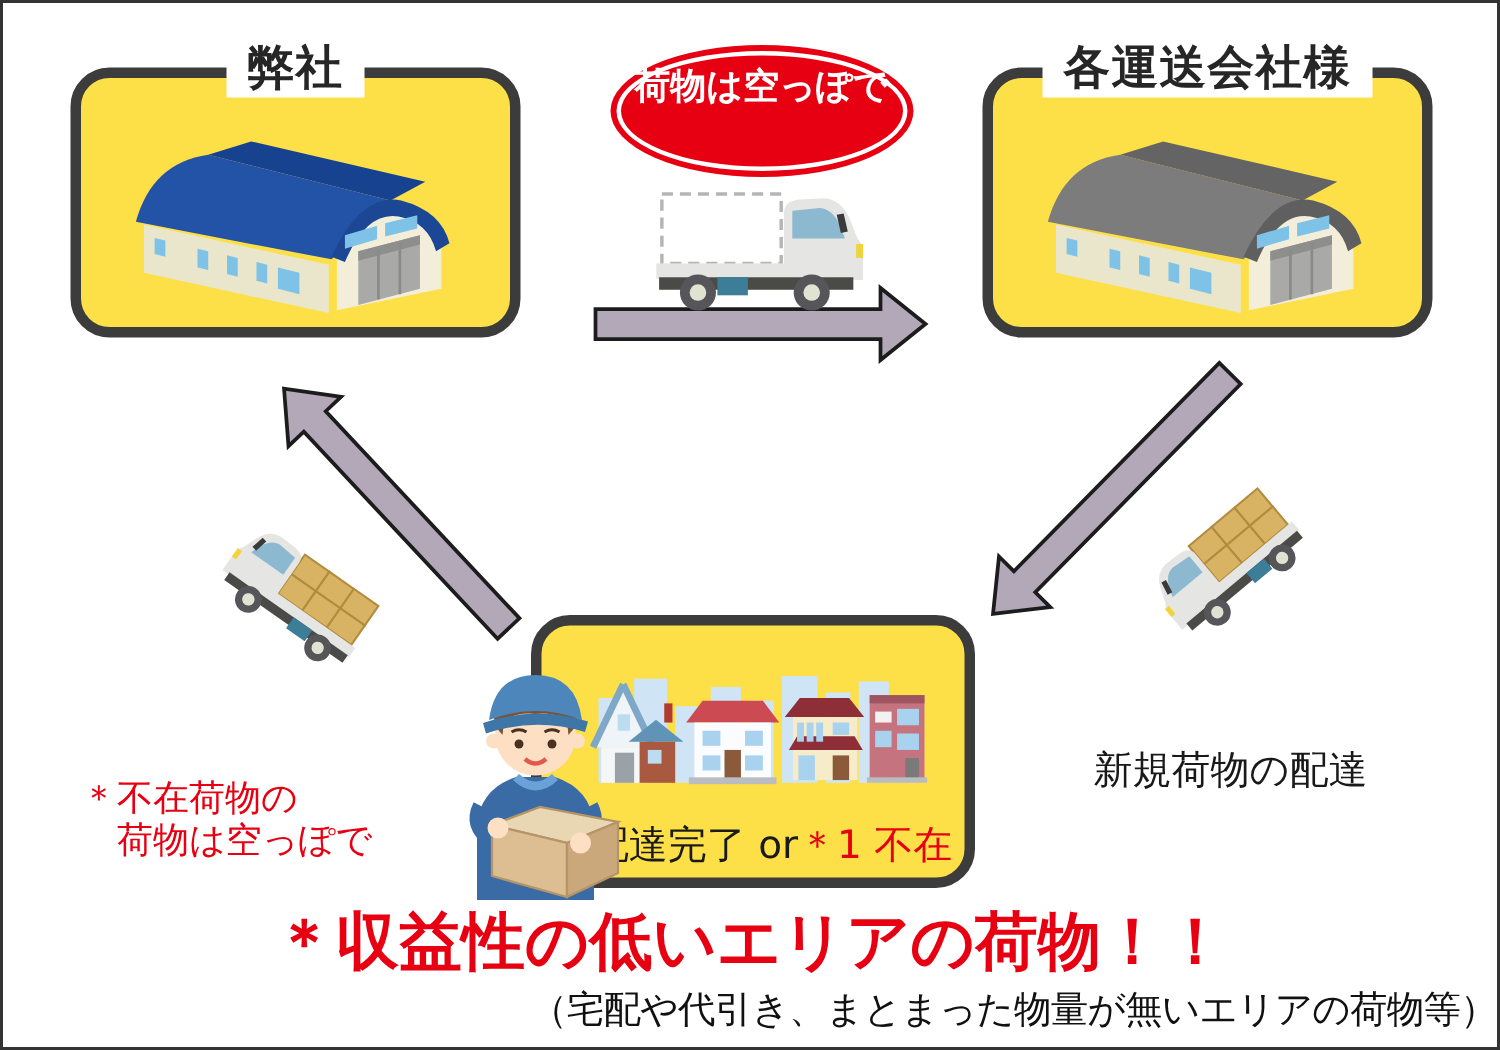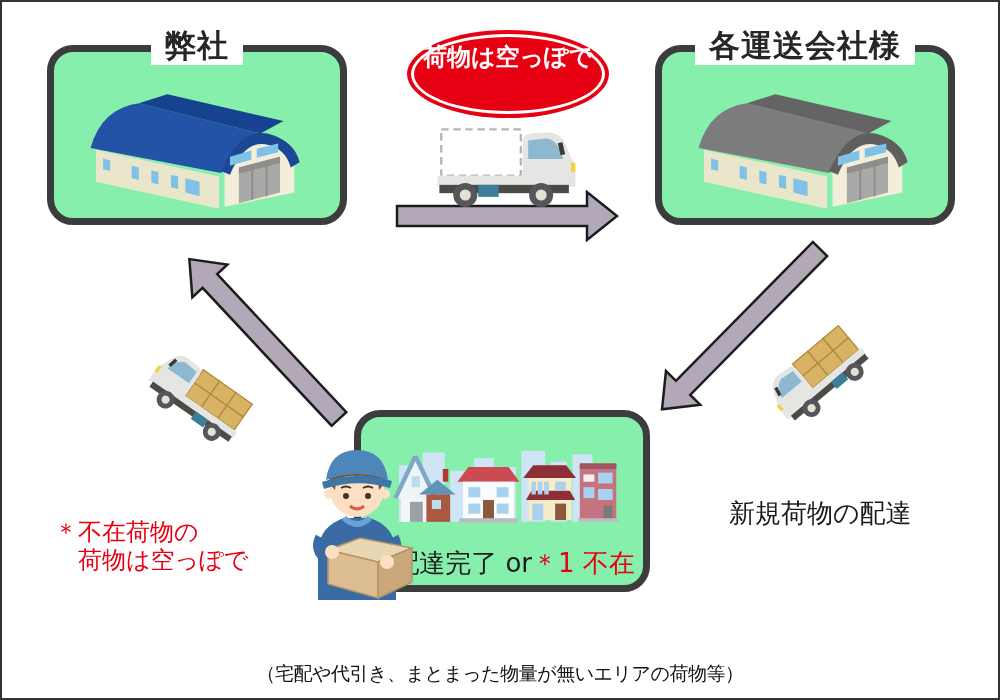--- a/index.html
+++ b/index.html
@@ -7,21 +7,21 @@
     position:relative;width:1000px;height:700px;background:#fff;overflow:hidden;
     font-family:"DejaVu Sans","Liberation Sans",sans-serif;
     box-sizing:border-box;border:2px solid #333;
   }
   svg{display:block;}
   .arrows{position:absolute;left:0;top:0;width:1000px;height:700px;pointer-events:none;}
   .flow-arrow{fill:var(--arrow-fill,#b2a8b8);stroke:#1c1c1c;stroke-width:2.5;}
 
   .node{
     position:absolute;border:7px solid var(--box-border,#3c3c3c);border-radius:26px;
-    background:#86efac;box-sizing:border-box;
+    background:#fde047;box-sizing:border-box;
   }
   .box-company{left:45px;top:43px;width:300px;height:180px;}
   .box-carriers{left:653px;top:43px;width:300px;height:180px;}
   .box-homes{left:352px;top:408px;width:296px;height:182px;}
   .node-title{
     position:absolute;top:-27px;left:50%;transform:translateX(-50%);
     background:#fff;padding:0 14px;font-size:31px;font-weight:bold;color:#262626;
     line-height:40px;white-space:nowrap;letter-spacing:1px;
   }
   .wh{position:absolute;left:25px;top:28px;width:234px;height:134px;}
@@ -55,22 +55,22 @@
   }
   .note-left .l2{padding-left:24px;}
   .note-right{position:absolute;left:727px;top:494px;font-size:26px;color:#191919;white-space:nowrap;}
 
   .footer-headline{
     position:absolute;left:0;width:100%;top:601px;text-align:center;
     font-size:42px;font-weight:bold;color:var(--accent-red,#e60012);
     line-height:50px;white-space:nowrap;
   }
   .footer-subline{
-    position:absolute;left:0;width:100%;top:654px;text-align:center;
-    font-size:19px;color:#111;letter-spacing:-0.5px;line-height:34px;white-space:nowrap;
+    position:absolute;left:0;width:100%;top:654px;text-align:right;
+    font-size:25px;color:#111;letter-spacing:-0.5px;line-height:34px;white-space:nowrap;
   }
   .defs{position:absolute;width:0;height:0;overflow:hidden;}
 </style>
 </head>
 <body>
 
 <svg class="defs" xmlns="http://www.w3.org/2000/svg">
   <symbol id="sym-warehouse" viewBox="0 0 240 150">
     <polygon points="8,78 146,108 146,144 8,114" fill="#eae6cb"></polygon>
     <path d="M152,106 L152,98 Q170,64 196,70 Q224,78 230,96 L230,126 L152,142 Z" fill="#f2eeda"></path>
@@ -250,15 +250,16 @@
     <circle cx="93" cy="124" r="7" fill="#fde0c4"></circle>
   </svg>
 
   <div class="note-left">
     <div>＊不在荷物の</div>
     <div class="l2">荷物は空っぽで</div>
   </div>
 
   <div class="note-right">新規荷物の配達</div>
 
+  <div class="footer-headline">＊収益性の低いエリアの荷物！！</div>
   <div class="footer-subline">（宅配や代引き、まとまった物量が無いエリアの荷物等）</div>
 
 </div>
 
 </body></html>

